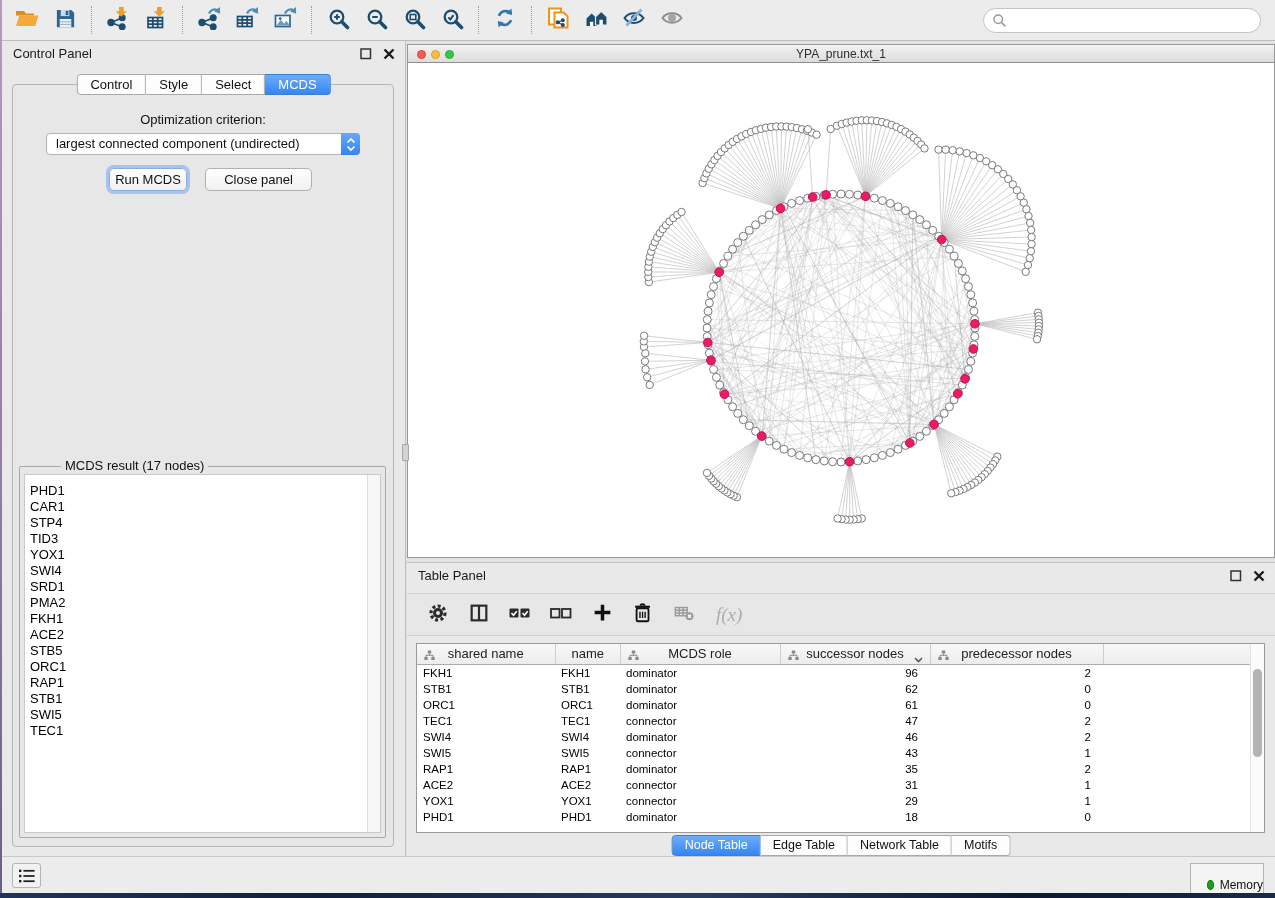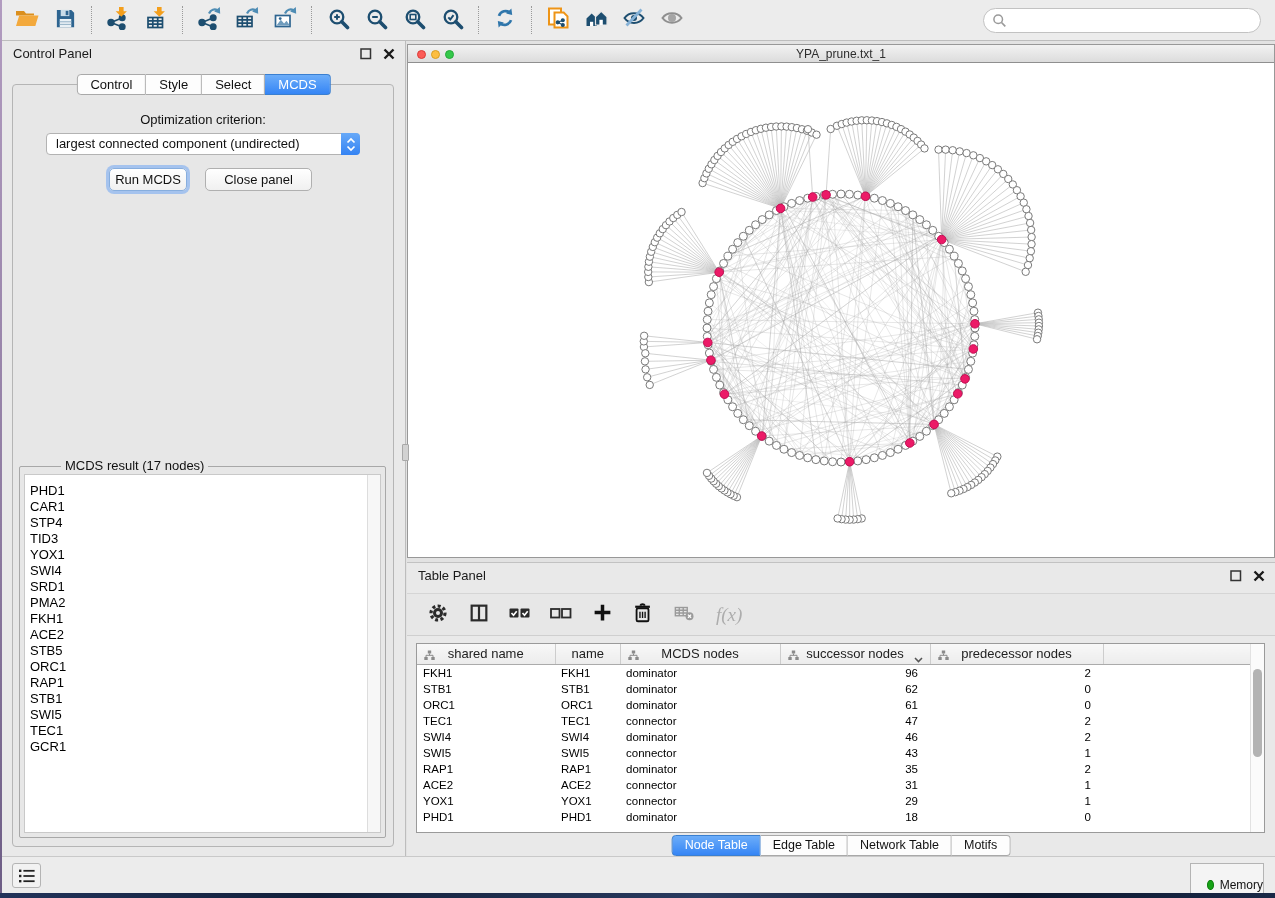--- a/index.html
+++ b/index.html
@@ -311,21 +311,20 @@
                 <li>SRD1</li>
                 <li>PMA2</li>
                 <li>FKH1</li>
                 <li>ACE2</li>
                 <li>STB5</li>
                 <li>ORC1</li>
                 <li>RAP1</li>
                 <li>STB1</li>
                 <li>SWI5</li>
                 <li>TEC1</li>
-                <li>GCR1</li>
               </ul>
             <div class="gb-scroll"></div>
           </div>
         </div>
       </div>
     </div>
 
     <div class="split-handle"></div>
 
     <div class="network-window">
@@ -1121,21 +1120,21 @@
                 </th>
                 <th style="width: 160px;">
                   <span class="th-ic"><svg width="11" height="11" viewBox="0 0 11 11">
                       <g fill="#8a8a8a">
                         <rect x="3.8" y="0.5" width="3.4" height="3"></rect>
                         <rect x="0.3" y="7" width="3.4" height="3"></rect>
                         <rect x="7.3" y="7" width="3.4" height="3"></rect>
                       </g>
                       <path d="M5.5 3.5v1.8M2 7V5.3h7V7" fill="none" stroke="#8a8a8a" stroke-width="1"></path>
                     </svg></span>
-                  <span class="th-lb">MCDS nodes</span>
+                  <span class="th-lb">MCDS role</span>
                 </th>
                 <th style="width: 150px; margin-left: 32px;">
                   <span class="th-ic"><svg width="11" height="11" viewBox="0 0 11 11">
                       <g fill="#8a8a8a">
                         <rect x="3.8" y="0.5" width="3.4" height="3"></rect>
                         <rect x="0.3" y="7" width="3.4" height="3"></rect>
                         <rect x="7.3" y="7" width="3.4" height="3"></rect>
                       </g>
                       <path d="M5.5 3.5v1.8M2 7V5.3h7V7" fill="none" stroke="#8a8a8a" stroke-width="1"></path>
                     </svg></span>

